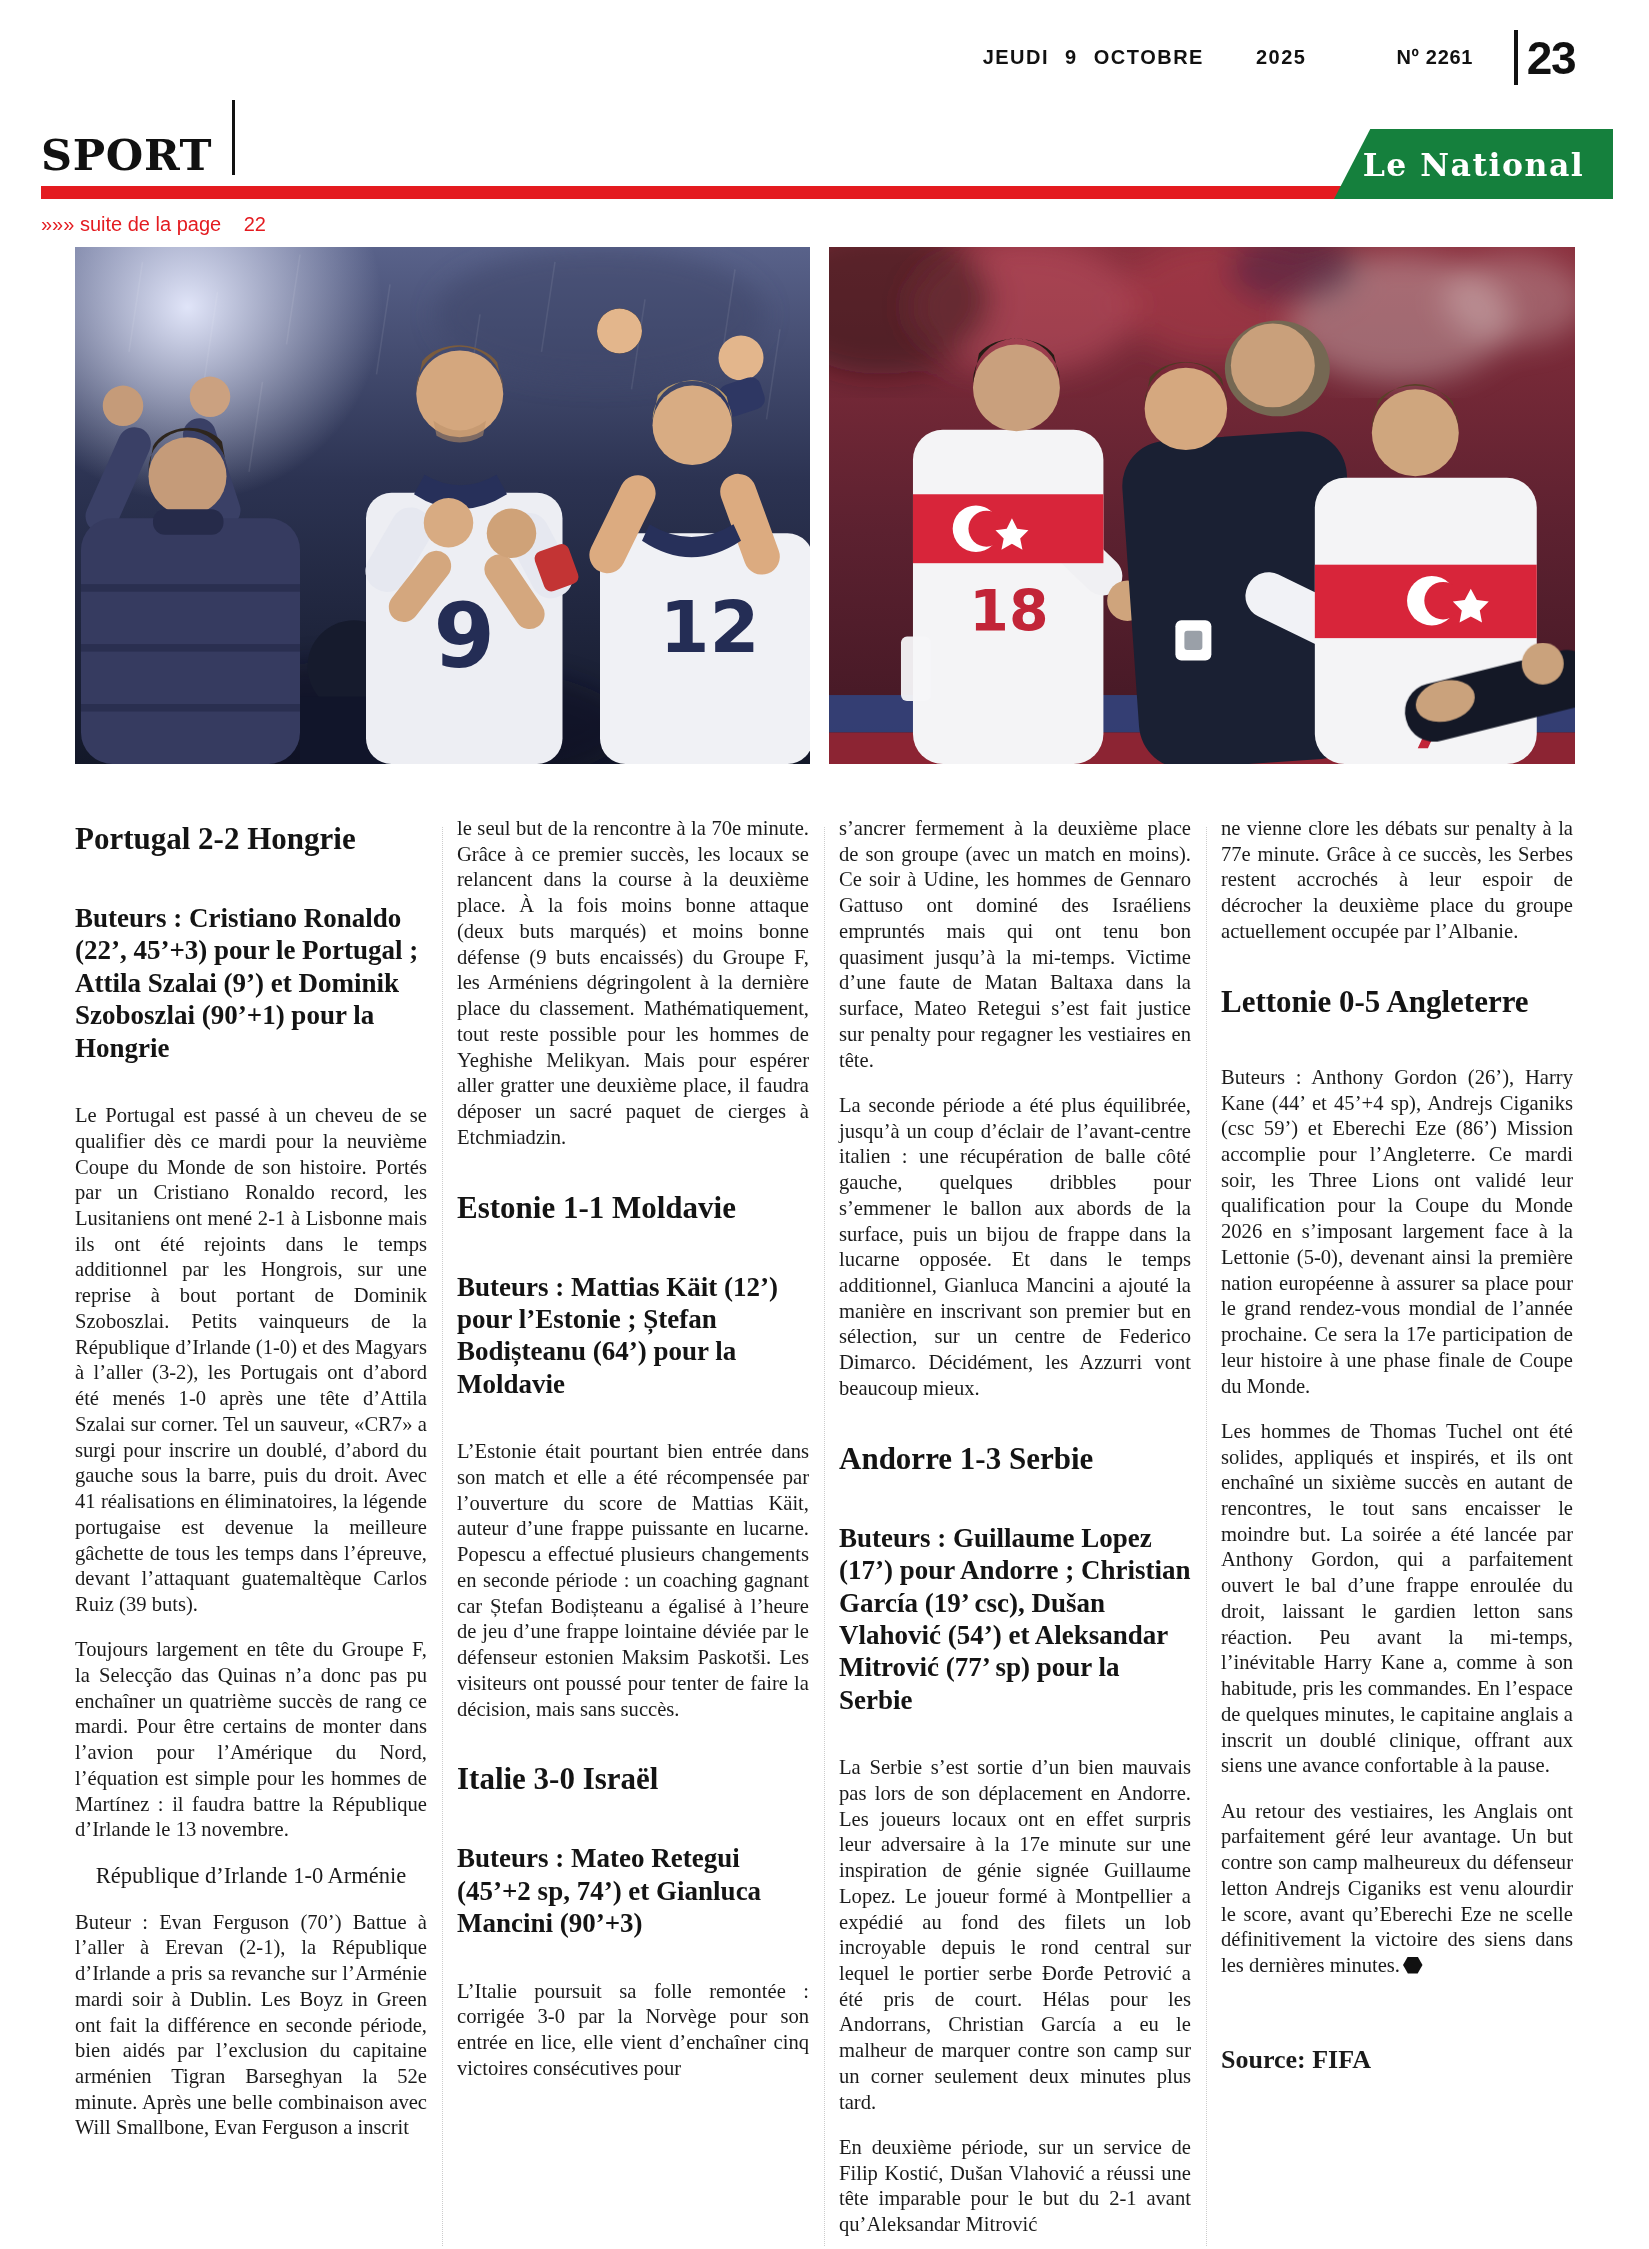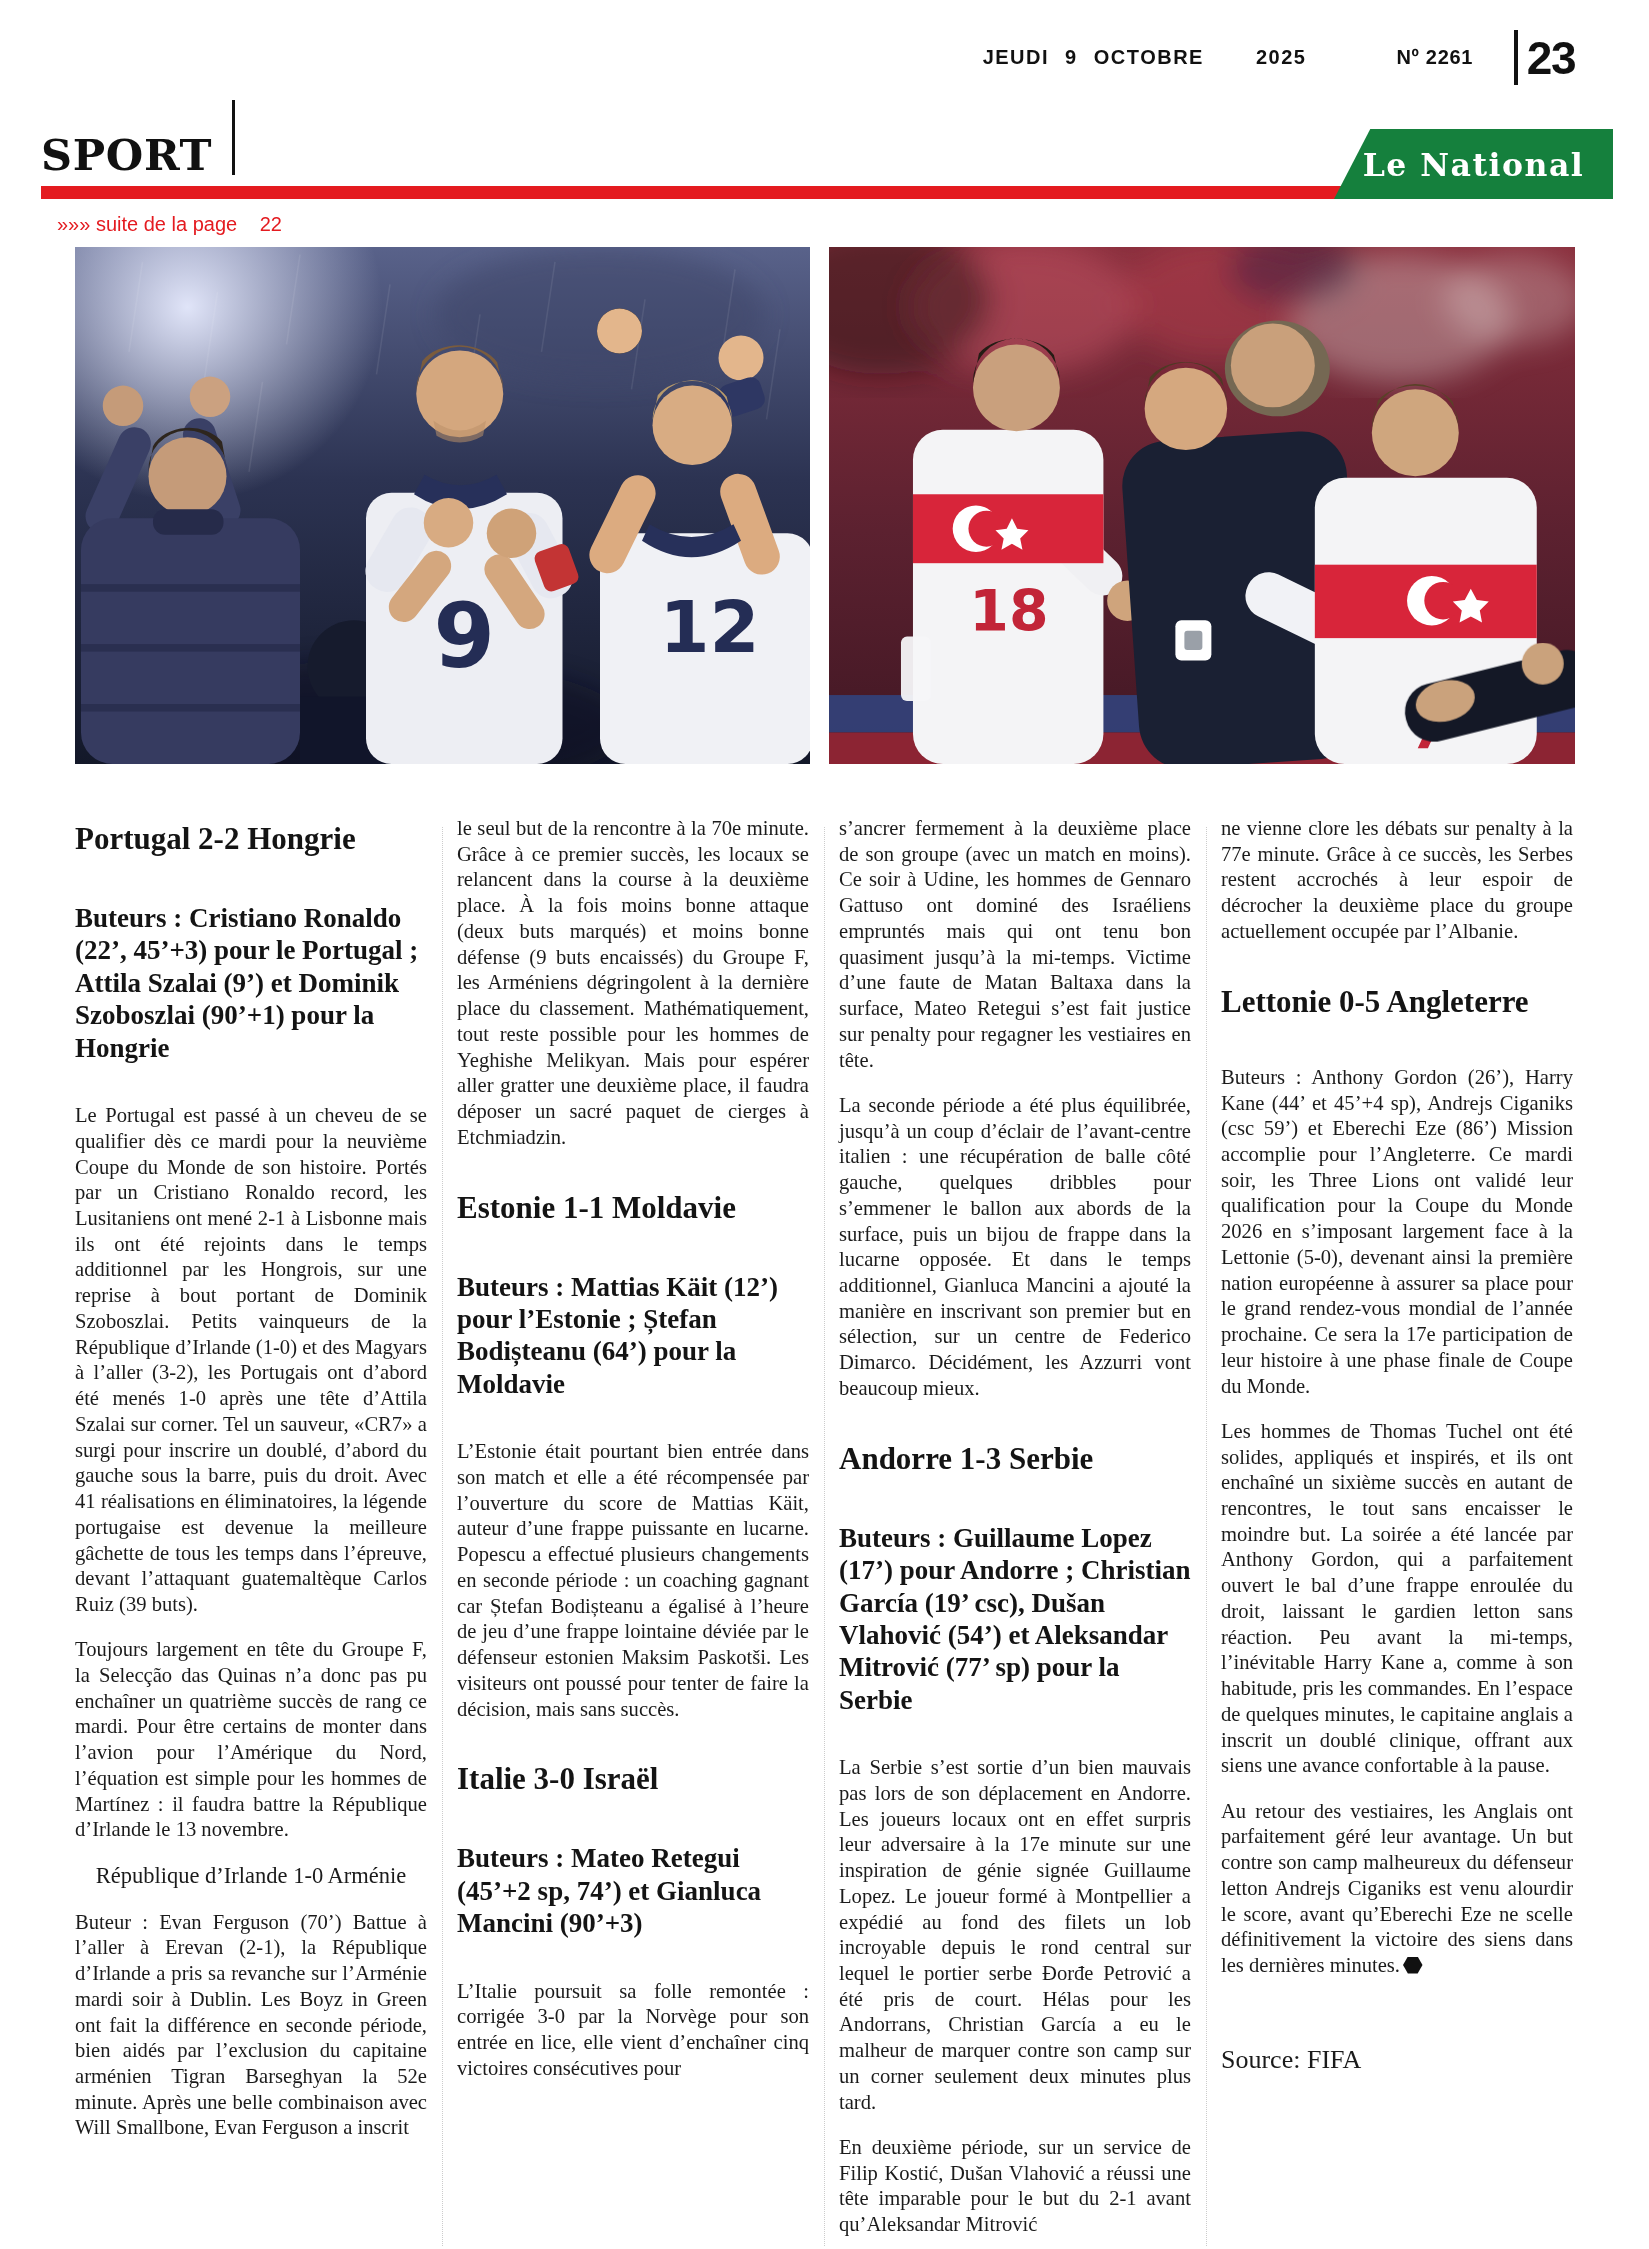--- a/index.html
+++ b/index.html
@@ -22,21 +22,21 @@
   .section-bar{position:absolute;left:191px;bottom:24px;width:3px;height:75px;background:#111;}
   .red-band{position:absolute;left:0;right:0;bottom:0;height:12.7px;background:#e41b20;}
   .brand-tag{position:absolute;right:0;bottom:0;width:279px;height:70px;background:#15803d;
              clip-path:polygon(13% 0,100% 0,100% 100%,0 100%);
              display:flex;align-items:center;justify-content:center;}
   .brand-tag span{color:#fff;font-family:"DejaVu Serif",serif;font-weight:bold;
                   font-size:31.5px;letter-spacing:1.5px;}
 
   
   .suite{position:absolute;top:213px;left:41px;color:#e41b20;
-         font-family:"Liberation Sans",sans-serif;font-size:20px;margin-left:16px;}
+         font-family:"Liberation Sans",sans-serif;font-size:20px;}
   .suite-num{margin-left:22.5px;}
 
   
   .photos{position:absolute;top:247px;left:75px;width:1500px;height:517px;display:flex;gap:19px;}
   .photo{height:517px;overflow:hidden;background:#1a1f30;}
   .photo.left{width:735px;}
   .photo.right{width:746px;}
   .photo svg{display:block;width:100%;height:100%;}
 
   
@@ -44,21 +44,21 @@
   .col{width:352px;position:relative;}
   .col:not(:last-child)::after{content:"";position:absolute;right:-15.7px;top:11.2px;bottom:11.2px;
         border-right:1.5px dotted #cccccc;}
   .h2{font-family:"Liberation Serif",serif;font-weight:bold;font-size:31px;line-height:1.1;
       margin:40px 0 46px;color:#141414;}
   .col .h2:first-child{margin-top:6px;}
   .byline{font-family:"Liberation Serif",serif;font-weight:bold;font-size:27px;line-height:1.2;
           margin:0 0 39px;color:#141414;}
   .para{font-size:20.6px;line-height:1.25;text-align:justify;margin:0 0 19.5px;}
   .subh{font-size:22.5px;margin:10.5px 0 21px;text-align:center;}
-  .source{font-family:"Liberation Serif",serif;font-weight:normal;font-size:26px;margin-top:66px;}
+  .source{font-family:"Liberation Serif",serif;font-weight:bold;font-size:26px;margin-top:66px;}
   .hex{display:inline-block;width:19.5px;height:17px;background:#111;margin-left:3px;
        clip-path:polygon(25% 0,75% 0,100% 50%,75% 100%,25% 100%,0 50%);vertical-align:-1.5px;}
 </style>
 </head>
 <body>
 
 <div class="page">
 
   <div class="meta">
     <span class="meta-day">JEUDI 9 OCTOBRE</span>

